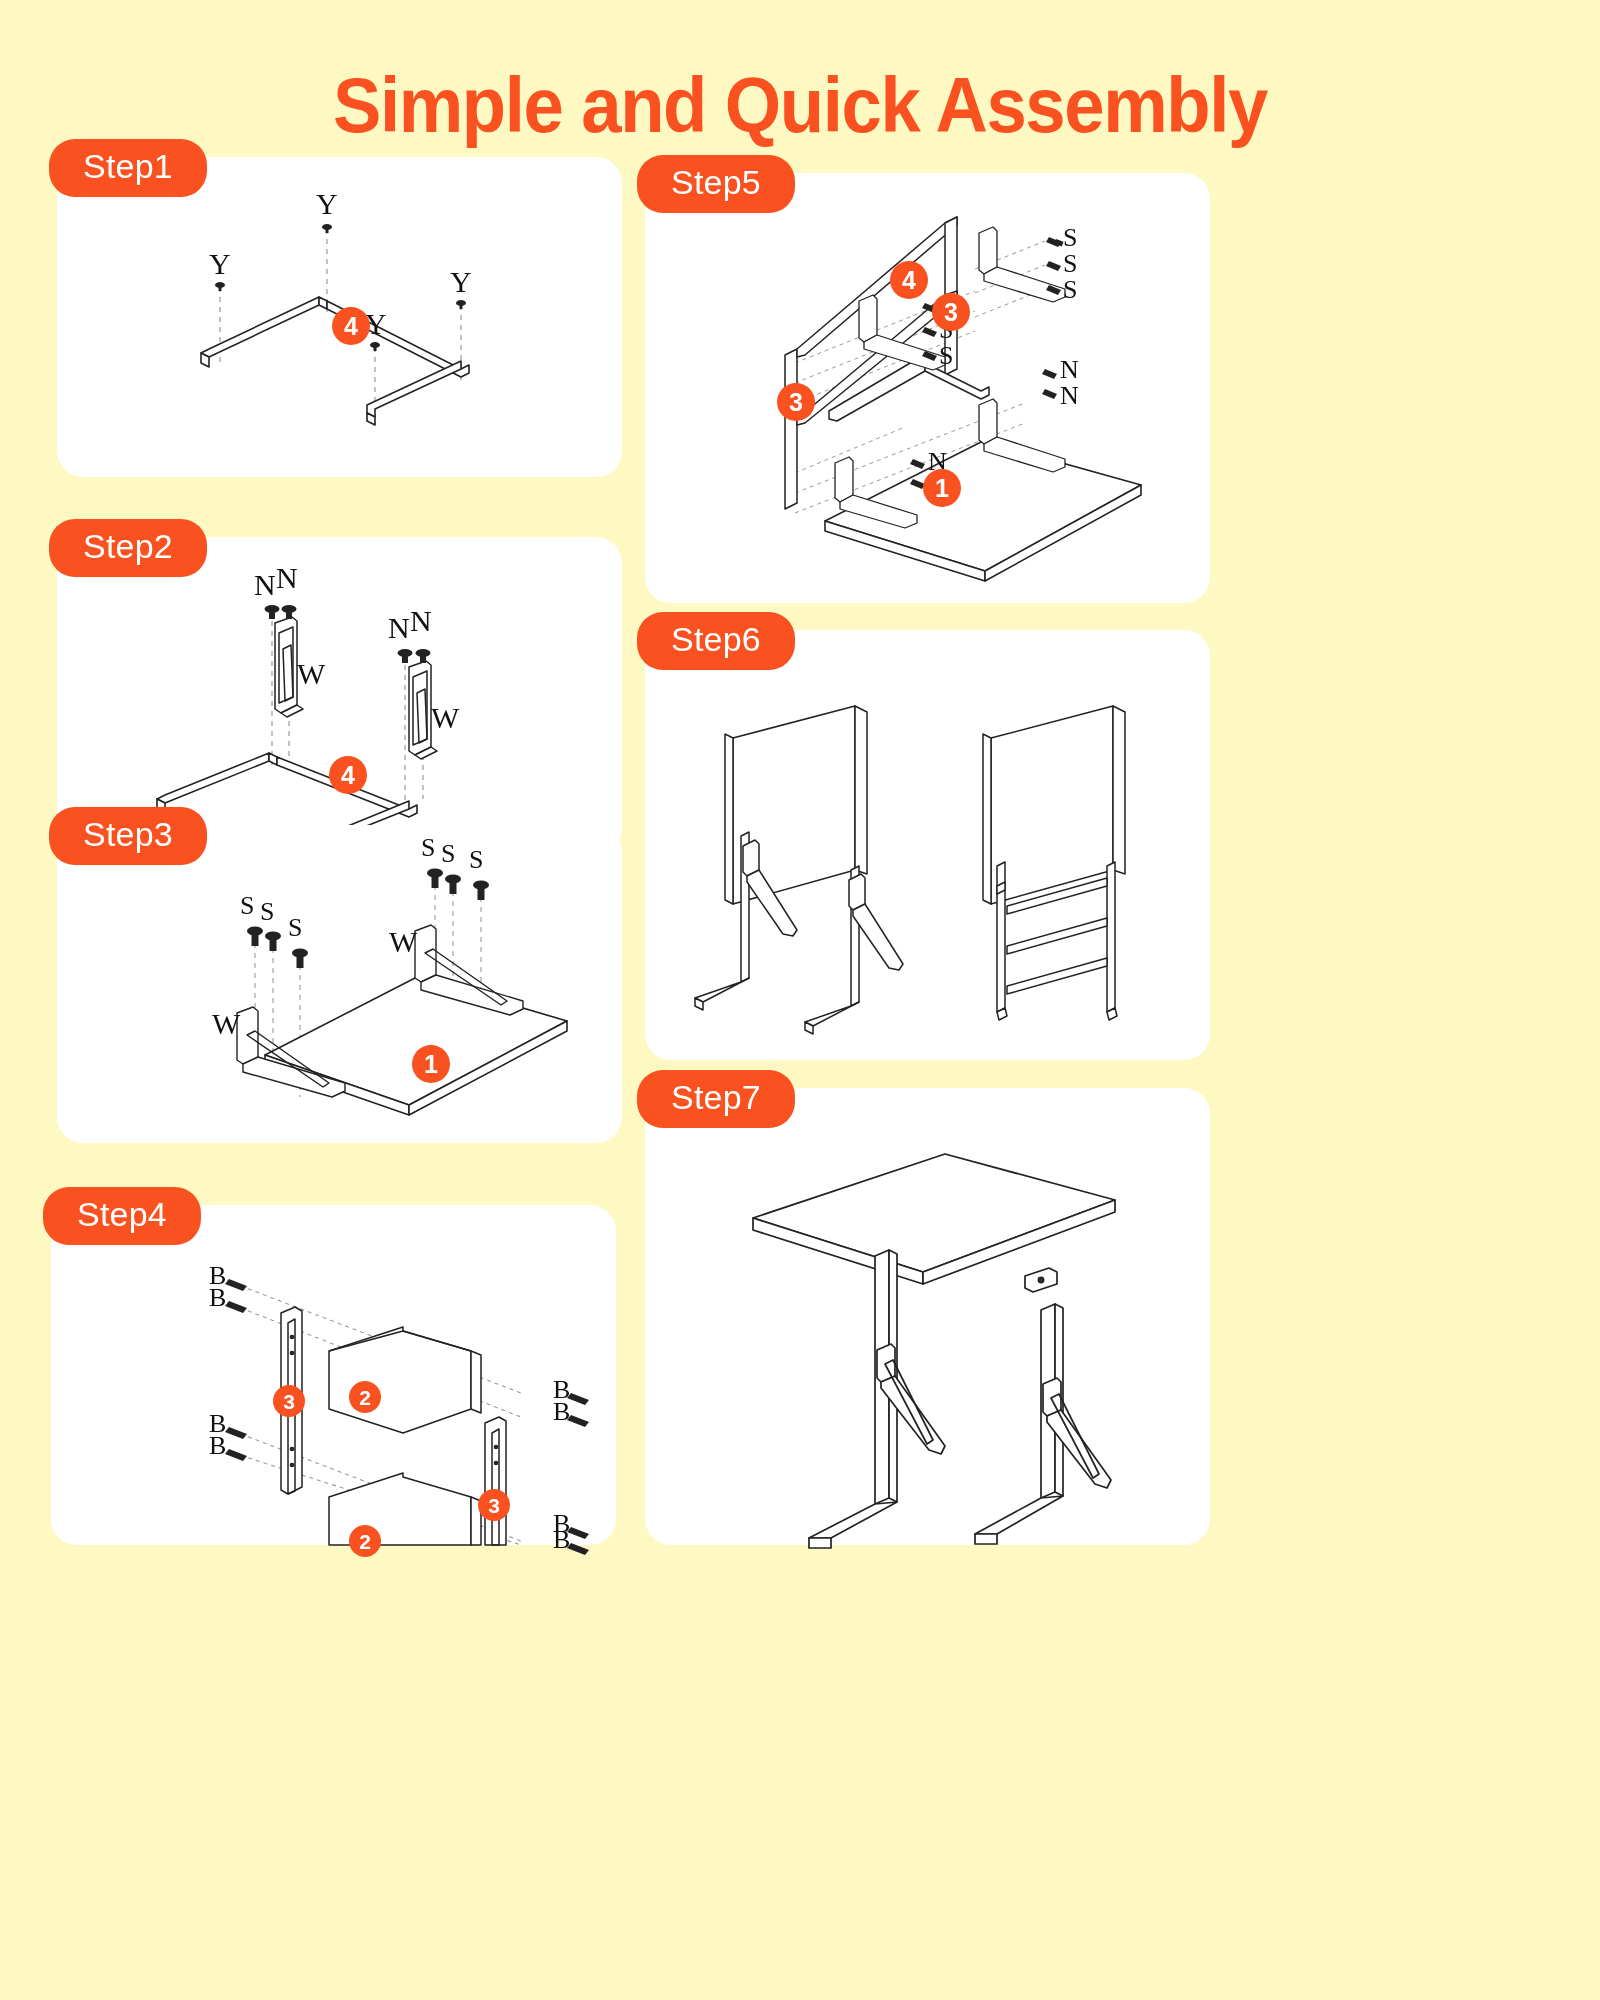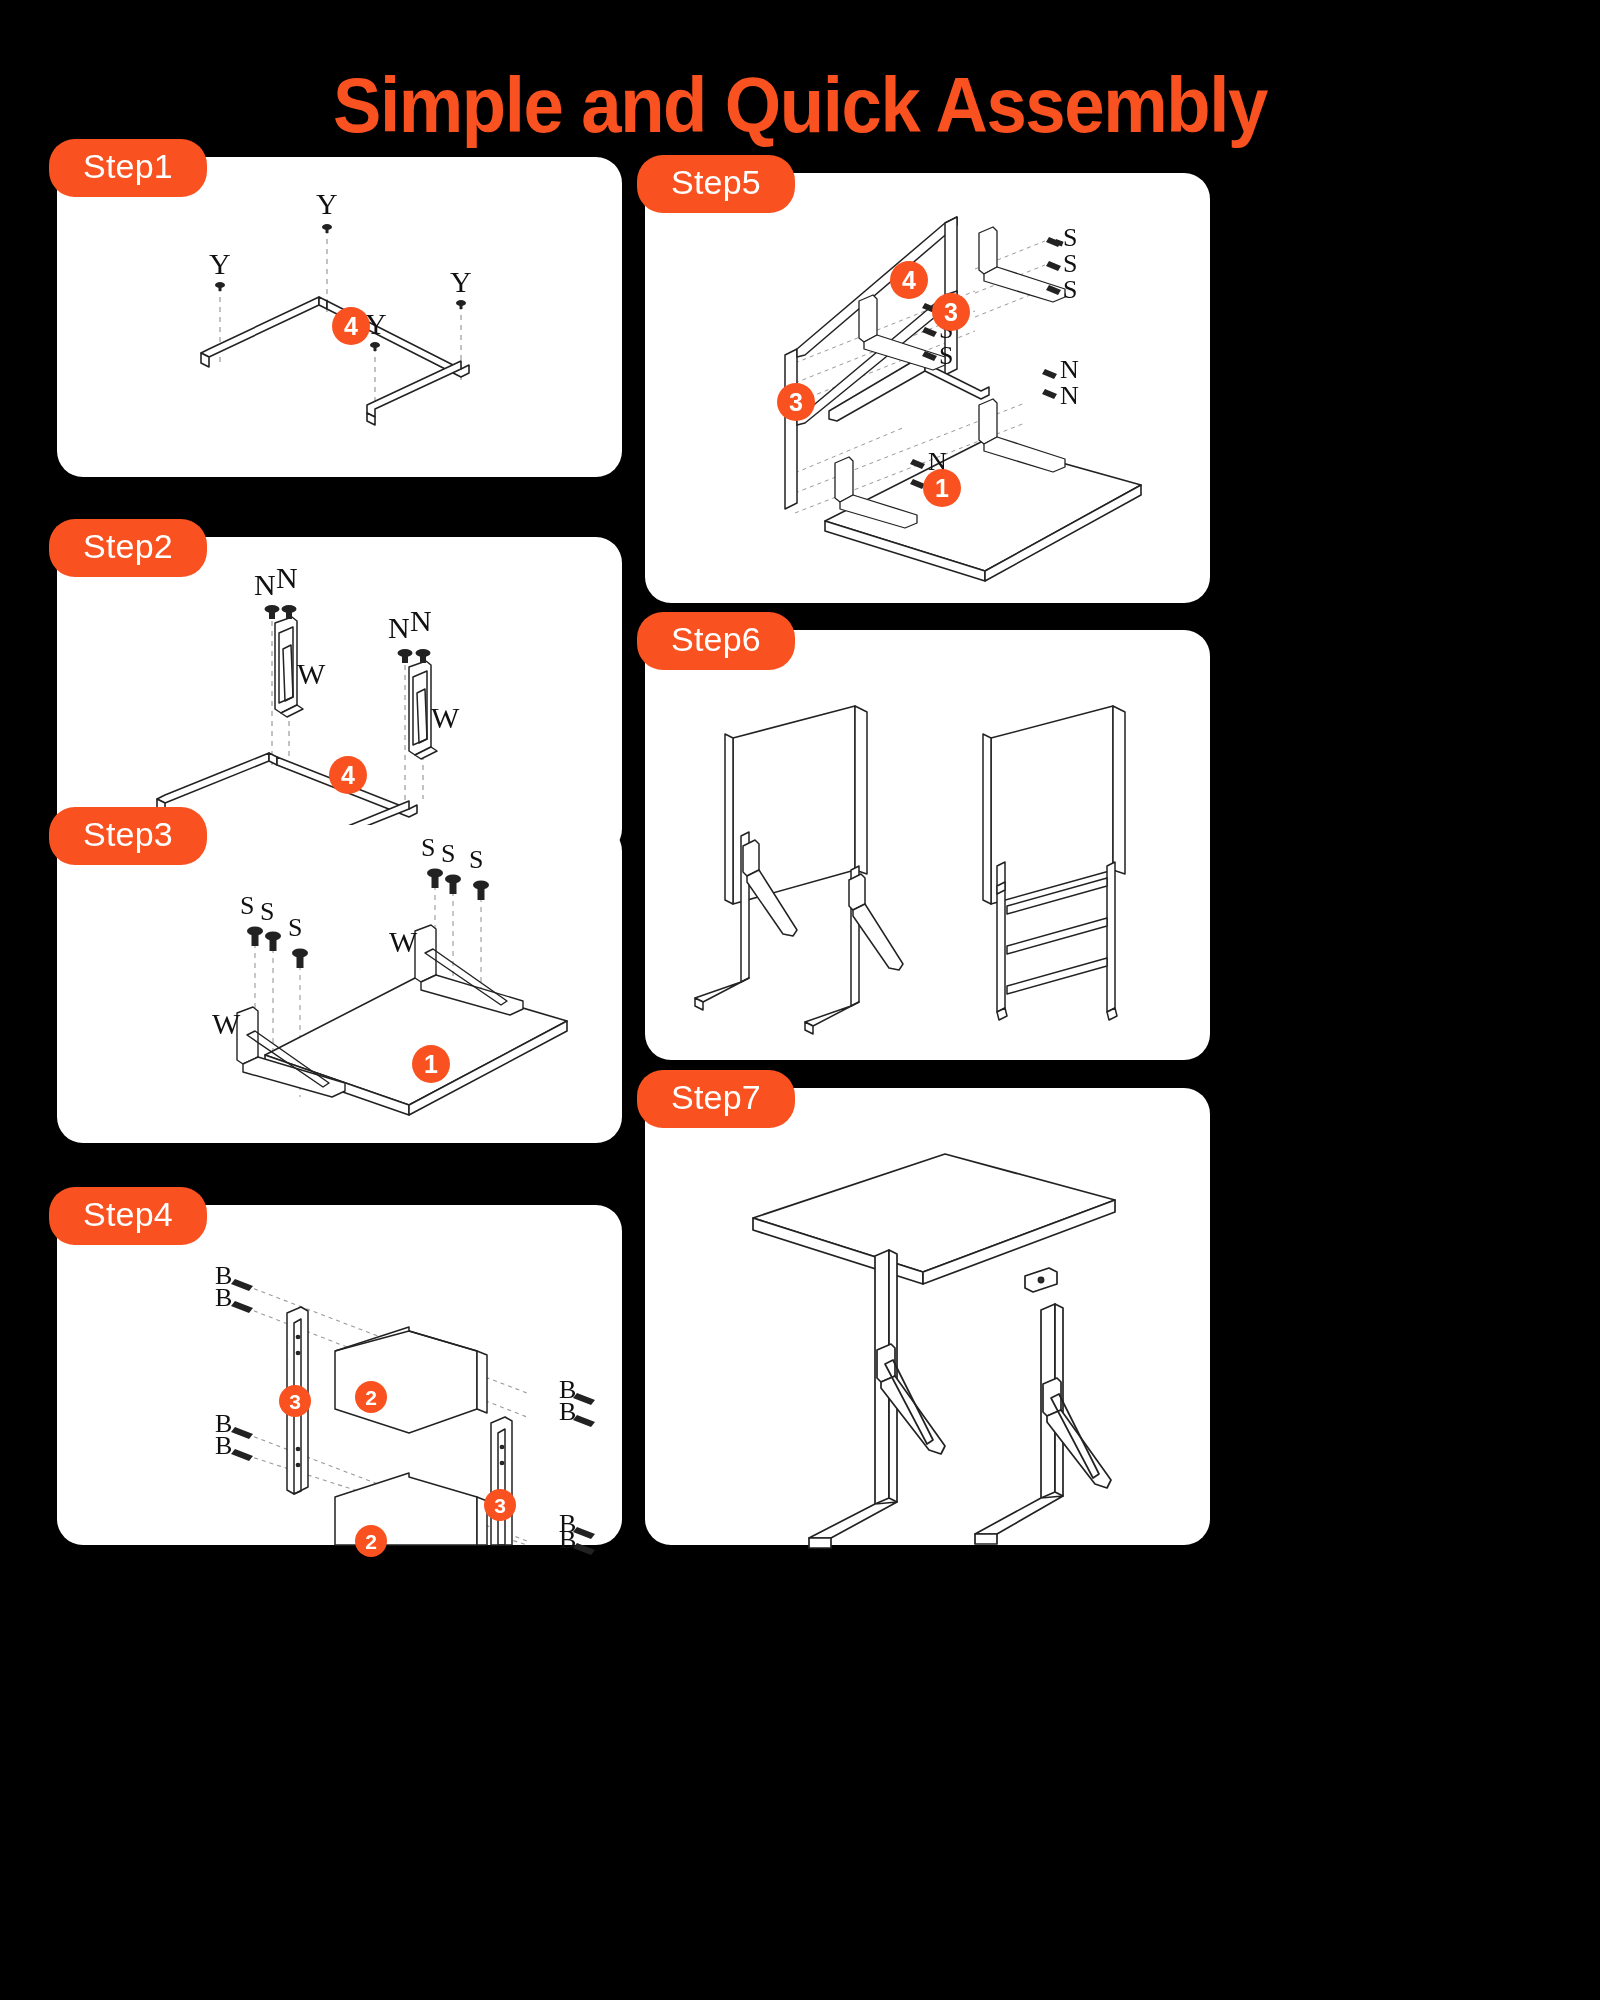--- a/index.html
+++ b/index.html
@@ -5,21 +5,21 @@
   * { box-sizing: border-box; margin: 0; padding: 0; }
   html, body {
     width: 1600px; height: 2000px;
     background: #f6f6f6;
     font-family: "Liberation Sans", sans-serif;
     overflow: hidden;
   }
   #page {
     position: relative;
     width: 1600px; height: 2000px;
-    background: #000000;
+    background: #fef9c3;
   }
 
   
   .page-title {
     position: absolute;
     top: 60px; left: 0; width: 1600px;
     text-align: center;
     font-size: 78px;
     font-weight: 900;
     letter-spacing: -1.5px;
@@ -229,21 +229,21 @@
       <span class="part-letter s" style="left:231px; top:90px;">S</span>
       <span class="part-letter" style="left:155px; top:184px;">W</span>
       <span class="part-letter s" style="left:364px; top:10px;">S</span>
       <span class="part-letter s" style="left:384px; top:16px;">S</span>
       <span class="part-letter s" style="left:412px; top:22px;">S</span>
       <span class="part-letter" style="left:332px; top:102px;">W</span>
       <span class="num-badge" style="left:355px; top:220px;">1</span>
     </div>
   </div>
 
-  <div class="panel" style="left:57px; top:1205px; width:565px; height:340px;text-align:right;">
+  <div class="panel" style="left:51px; top:1205px; width:565px; height:340px;text-align:right;">
     <div class="step-badge">Step4</div>
     <div class="art">
       <svg viewBox="0 0 565 340" preserveAspectRatio="none">
         <g fill="none" stroke="#9a9a9a" stroke-width="1.1" stroke-dasharray="4 4">
           <line x1="182" y1="78" x2="470" y2="188"></line>
           <line x1="182" y1="100" x2="470" y2="212"></line>
           <line x1="182" y1="226" x2="470" y2="336"></line>
           <line x1="182" y1="248" x2="470" y2="340"></line>
         </g>
 

